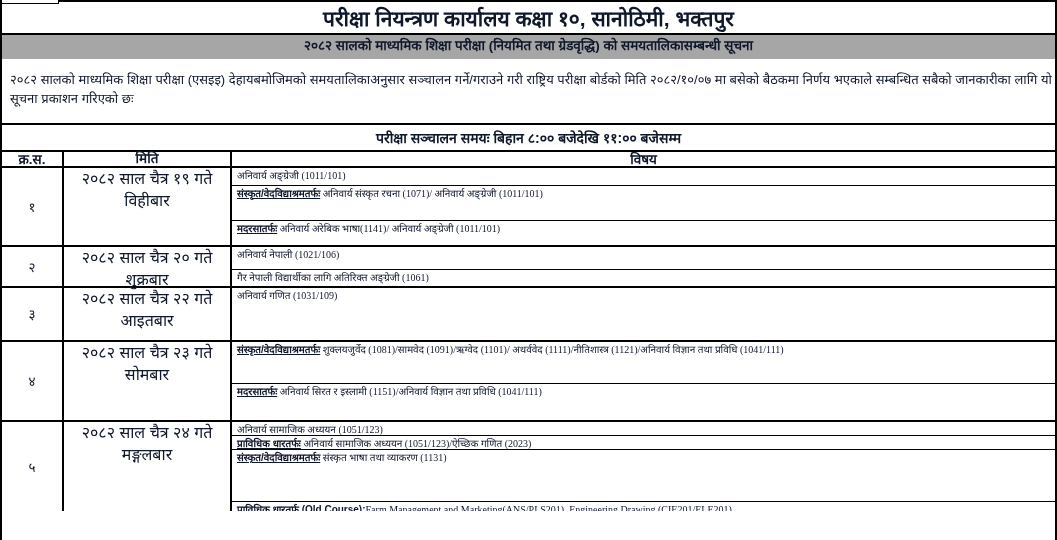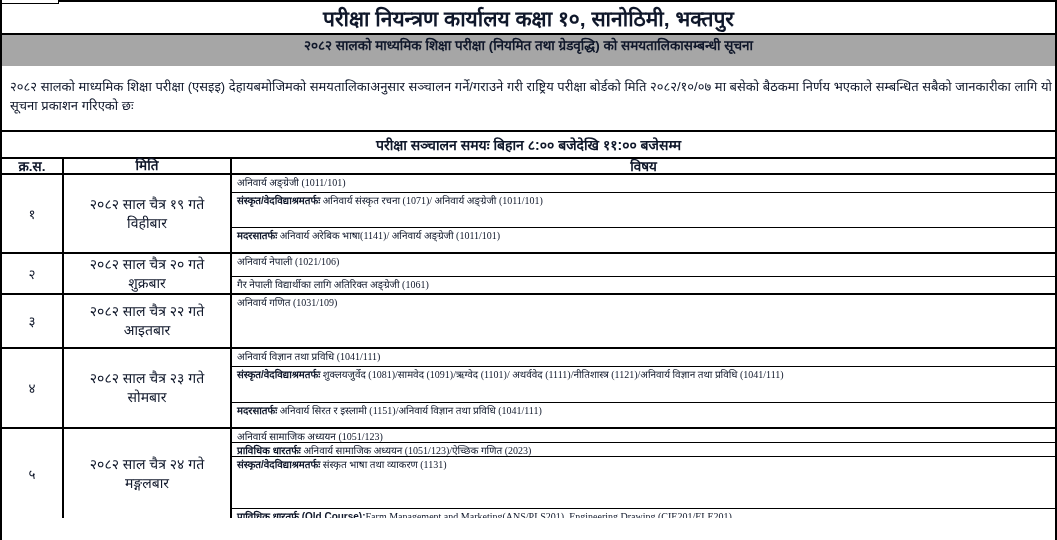--- a/index.html
+++ b/index.html
@@ -20,21 +20,21 @@
   .notch-v{position:absolute;left:56px;top:0;width:1px;height:4px;background:#000;}
 
   .row{box-sizing:border-box;overflow:hidden;}
 
   .title-row{
     height:35px;padding-top:6px;
     border-bottom:2px solid #000;
     text-align:center;font-size:21px;font-weight:bold;line-height:1.2;
   }
   .banner-row{
-    height:31px;
+    height:24px;
     background:#a6a6a6;
     text-align:center;font-size:13.5px;font-weight:bold;line-height:22px;
   }
   .intro-row{
     height:66px;
     border-bottom:2px solid #000;
     padding:12px 0 0 8px;
     font-size:13px;line-height:1.45;
   }
   .sched-head-row{
@@ -47,34 +47,34 @@
     border-bottom:2px solid #000;
     text-align:center;font-size:14px;font-weight:bold;line-height:27px;
   }
 
   
   .t-row{display:flex;border-bottom:2px solid #000;box-sizing:border-box;}
   .t-row:last-child{border-bottom:none;}
   .c-sn{width:62px;flex:0 0 62px;border-right:2px solid #000;box-sizing:border-box;
         display:flex;align-items:center;justify-content:center;font-size:13.5px;}
   .c-date{width:168px;flex:0 0 168px;border-right:2px solid #000;box-sizing:border-box;
-        display:flex;flex-direction:column;align-items:center;justify-content:center;
-        font-size:14px;line-height:1.35;text-align:center;}
+        display:flex;flex-direction:column;align-items:center;
+        font-size:16px;line-height:1.35;text-align:center;}
   .c-subj{flex:1 1 auto;display:flex;flex-direction:column;min-width:0;}
   .t-header{font-weight:bold;}
   .t-header .c-sn,.t-header .c-date{font-size:13.5px;}
   .t-header .c-subj{align-items:center;justify-content:center;font-size:13.5px;}
   .t-header{height:16px;}
   .t-header .c-date,.t-header .c-sn{justify-content:center;}
 
   .sub{box-sizing:border-box;padding:1px 4px 0 5px;overflow:hidden;
        font-family:"Liberation Serif","DejaVu Sans",serif;
        font-size:10px;line-height:1.35;}
   .sub + .sub{border-top:1px solid #000;}
-  .sub .lbl{font-weight:bold;font-family:"Liberation Sans","DejaVu Sans",sans-serif;}
+  .sub .lbl{font-weight:bold;font-family:"Liberation Sans","DejaVu Sans",sans-serif;text-decoration:underline;}
 
   .h19{height:19px;} .h20{height:28px;} .h21{height:21px;} .h22{height:22px;}
   .h24{height:16px;margin-top:38px;} .h40{height:40px;} .h41{height:41px;} .h54{height:54px;}
   .r79{height:79px;} .r41{height:41px;} .r54{height:54px;} .r80{height:80px;} .r89{height:89px;border-bottom:none;}
 </style>
 </head>
 <body>
 
 <div class="page">
   <div class="top-border"></div>
@@ -132,21 +132,20 @@
     </div>
   </div>
 
   <div class="t-row r80">
     <div class="c-sn">४</div>
     <div class="c-date">
       <span>२०८२ साल चैत्र २३ गते</span>
       <span>सोमबार</span>
     </div>
     <div class="c-subj">
-      <div class="sub h19"><span class="lbl"></span><span>अनिवार्य विज्ञान तथा प्रविधि (1041/111)</span></div>
       <div class="sub h41"><span class="lbl">संस्कृत/वेदविद्याश्रमतर्फः</span><span> शुक्लयजुर्वेद (1081)/सामवेद (1091)/ऋग्वेद (1101)/ अथर्ववेद (1111)/नीतिशास्त्र (1121)/अनिवार्य विज्ञान तथा प्रविधि (1041/111)</span></div>
       <div class="sub h20"><span class="lbl">मदरसातर्फः</span><span> अनिवार्य सिरत र इस्लामी (1151)/अनिवार्य विज्ञान तथा प्रविधि (1041/111)</span></div>
     </div>
   </div>
 
   <div class="t-row r89">
     <div class="c-sn">५</div>
     <div class="c-date">
       <span>२०८२ साल चैत्र २४ गते</span>
       <span>मङ्गलबार</span>

